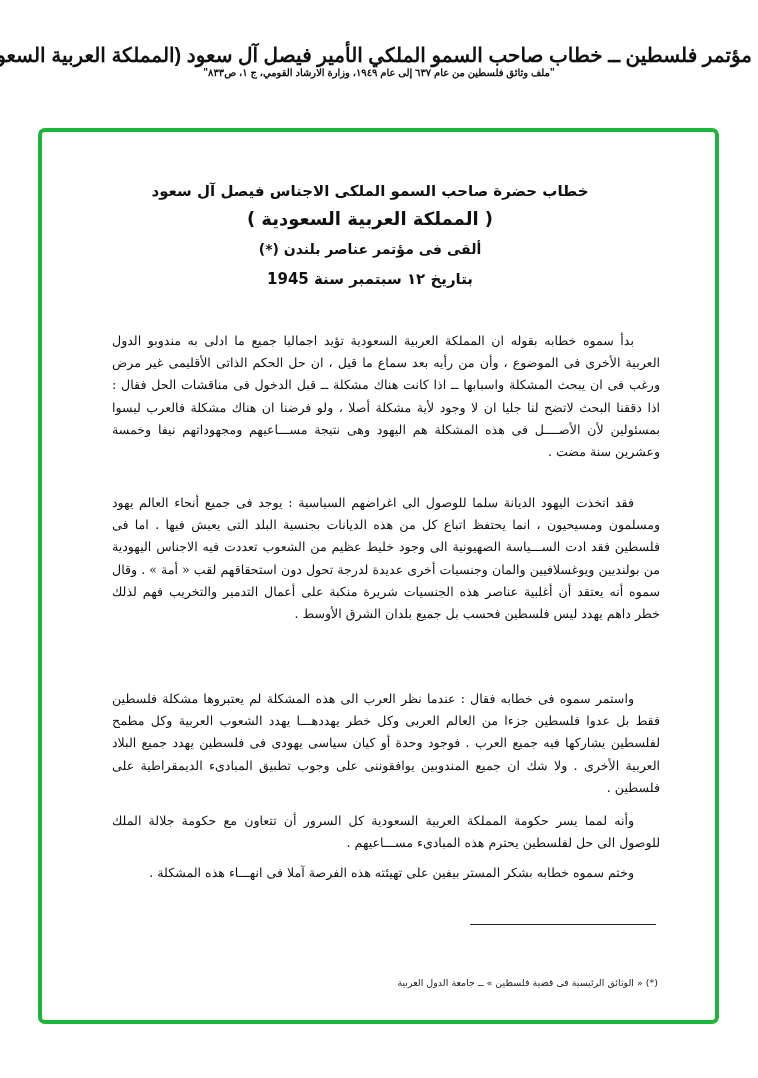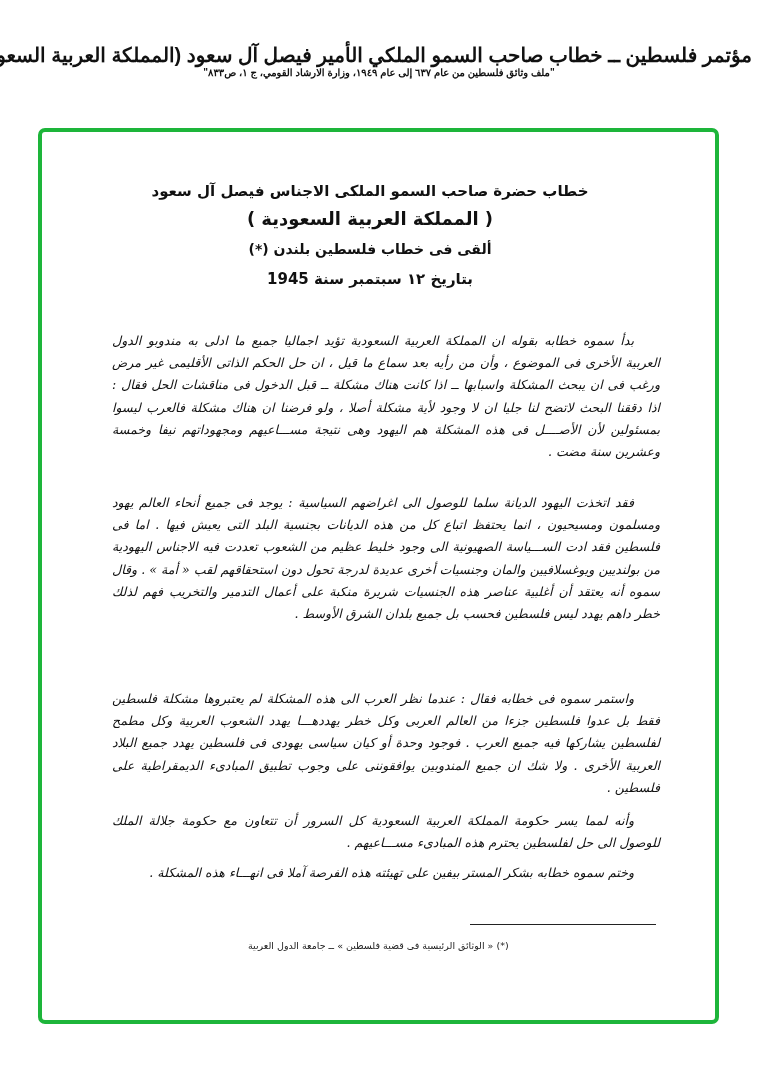--- a/index.html
+++ b/index.html
@@ -76,44 +76,43 @@
     .t4 { font-size: 15px; line-height: 22px; position: absolute; top: 88px; width: 100%; }
 
     .body-text {
       position: absolute;
       right: 0;
       left: 32px;
       font-size: 12.6px;
       line-height: 22.2px;
       text-align: justify;
       text-align-last: right;
-      font-style: italic;
     }
     .para { margin: 0; text-indent: 26px; }
     .p1 { top: 330px; }
     .p2 { top: 492px; }
     .p3 { top: 688px; }
     .p4 { top: 810px; }
     .p5 { top: 862px; }
 
     .footnote-rule {
       position: absolute;
       left: 470px;
       top: 924px;
       width: 186px;
       height: 0;
       border-top: 1.5px solid #222;
     }
     .footnote {
       position: absolute;
-      top: 938px;
+      top: 975px;
       left: 248px;
       width: 410px;
       direction: rtl;
-      text-align: left;
+      text-align: right;
       font-family: "DejaVu Sans", sans-serif;
       font-size: 9.5px;
       line-height: 16px;
       letter-spacing: 0.6px;
       color: #222;
     }
   </style>
 </head>
 <body>
 
@@ -121,21 +120,21 @@
   <div class="header-title">مؤتمر فلسطين ــ خطاب صاحب السمو الملكي الأمير فيصل آل سعود (المملكة العربية السعودية) في ١٢ سبتمبر ١٩٤٦</div>
   <div class="header-source">"ملف وثائق فلسطين من عام ٦٣٧ إلى عام ١٩٤٩، وزارة الارشاد القومي، ج ١، ص٨٣٣"</div>
 </div>
 
 <div class="frame" style="border-color: rgb(29, 181, 58);"></div>
 
 <div class="doc">
   <div class="titles">
     <div class="t1">خطاب حضرة صاحب السمو الملكى الاجناس فيصل آل سعود</div>
     <div class="t2">( المملكة العربية السعودية )</div>
-    <div class="t3">ألقى فى خطاب فلسطين بلندن (*)</div>
+    <div class="t3">ألقى فى مؤتمر عناصر بلندن (*)</div>
     <div class="t4">بتاريخ ١٢ سبتمبر سنة 1945</div>
   </div>
 
   <p class="body-text para p1">بدأ سموه خطابه بقوله ان المملكة العربية السعودية تؤيد اجماليا جميع ما ادلى به مندوبو الدول العربية الأخرى فى الموضوع ، وأن من رأيه بعد سماع ما قيل ، ان حل الحكم الذاتى الأقليمى غير مرض ورغب فى ان يبحث المشكلة واسبابها ــ اذا كانت هناك مشكلة ــ قبل الدخول فى مناقشات الحل فقال : اذا دققنا البحث لاتضح لنا جليا ان لا وجود لأية مشكلة أصلا ، ولو فرضنا ان هناك مشكلة فالعرب ليسوا بمسئولين لأن الأصــــل فى هذه المشكلة هم اليهود وهى نتيجة مســـاعيهم ومجهوداتهم نيفا وخمسة وعشرين سنة مضت .</p>
   <p class="body-text para p2">فقد اتخذت اليهود الديانة سلما للوصول الى اغراضهم السياسية : يوجد فى جميع أنحاء العالم يهود ومسلمون ومسيحيون ، انما يحتفظ اتباع كل من هذه الديانات بجنسية البلد التى يعيش فيها . اما فى فلسطين فقد ادت الســـياسة الصهيونية الى وجود خليط عظيم من الشعوب تعددت فيه الاجناس اليهودية من بولنديين ويوغسلافيين والمان وجنسيات أخرى عديدة لدرجة تحول دون استحقاقهم لقب « أمة » . وقال سموه أنه يعتقد أن أغلبية عناصر هذه الجنسيات شريرة منكبة على أعمال التدمير والتخريب فهم لذلك خطر داهم يهدد ليس فلسطين فحسب بل جميع بلدان الشرق الأوسط .</p>
   <p class="body-text para p3">واستمر سموه فى خطابه فقال : عندما نظر العرب الى هذه المشكلة لم يعتبروها مشكلة فلسطين فقط بل عدوا فلسطين جزءا من العالم العربى وكل خطر يهددهـــا يهدد الشعوب العربية وكل مطمح لفلسطين يشاركها فيه جميع العرب . فوجود وحدة أو كيان سياسى يهودى فى فلسطين يهدد جميع البلاد العربية الأخرى . ولا شك ان جميع المندوبين يوافقوننى على وجوب تطبيق المبادىء الديمقراطية على فلسطين .</p>
   <p class="body-text para p4">وأنه لمما يسر حكومة المملكة العربية السعودية كل السرور أن تتعاون مع حكومة جلالة الملك للوصول الى حل لفلسطين يحترم هذه المبادىء مســـاعيهم .</p>
   <p class="body-text para p5">وختم سموه خطابه بشكر المستر بيفين على تهيئته هذه الفرصة آملا فى انهـــاء هذه المشكلة .</p>
 </div>
 

